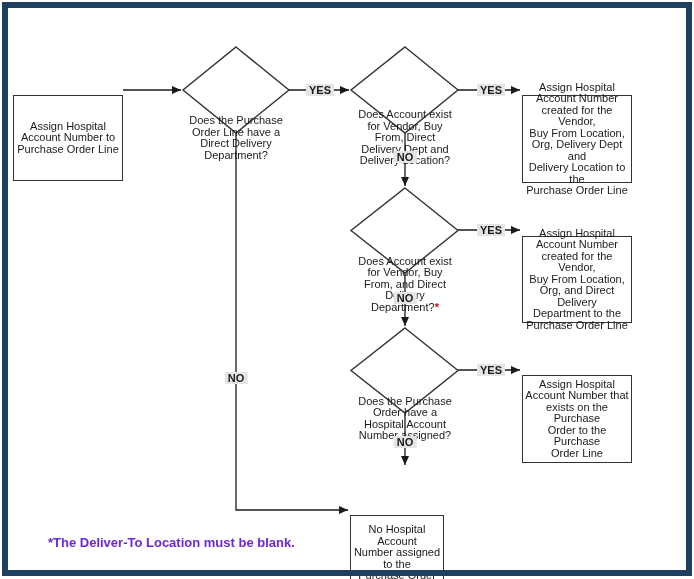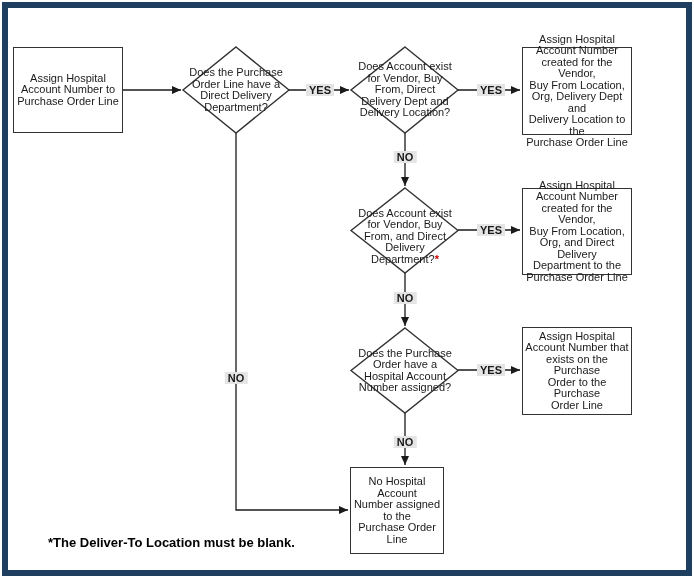--- a/index.html
+++ b/index.html
@@ -11,34 +11,35 @@
   }
   .frame {
     position:absolute; left:2px; top:2px; right:2px; bottom:3px;
     border:6px solid #1e3f5f; pointer-events:none;
   }
   .layer { position:absolute; left:0; top:0; }
   .node-text, .proc {
     position:absolute; display:flex; align-items:center; justify-content:center;
     text-align:center; font-size:11px; line-height:11.5px;
     white-space:pre-line;
+    margin-top:48px;
   }
   .proc {
     background:#ffffff; border:1.5px solid #333333; box-sizing:border-box;
     padding:2px;
   }
   .edge-label {
     position:absolute; transform:translate(-50%,-50%);
     font-size:11px; font-weight:bold; background:#e5e5e5; padding:0 3px;
     line-height:12px;
   }
   .asterisk { color:#cc0000; font-weight:bold; }
   .footnote {
     position:absolute; left:48px; top:535px;
-    font-size:13px; font-weight:bold; color:#000000; line-height:15px;
+    font-size:13px; font-weight:bold; color:#6d28d9; line-height:15px;
   }
 </style>
 </head>
 <body>
 
 <div class="canvas">
 
   <svg class="layer" width="694" height="579" viewBox="0 0 694 579">
     <defs>
       <marker id="arr" markerWidth="10" markerHeight="8" refX="9" refY="4" orient="auto" markerUnits="userSpaceOnUse">

